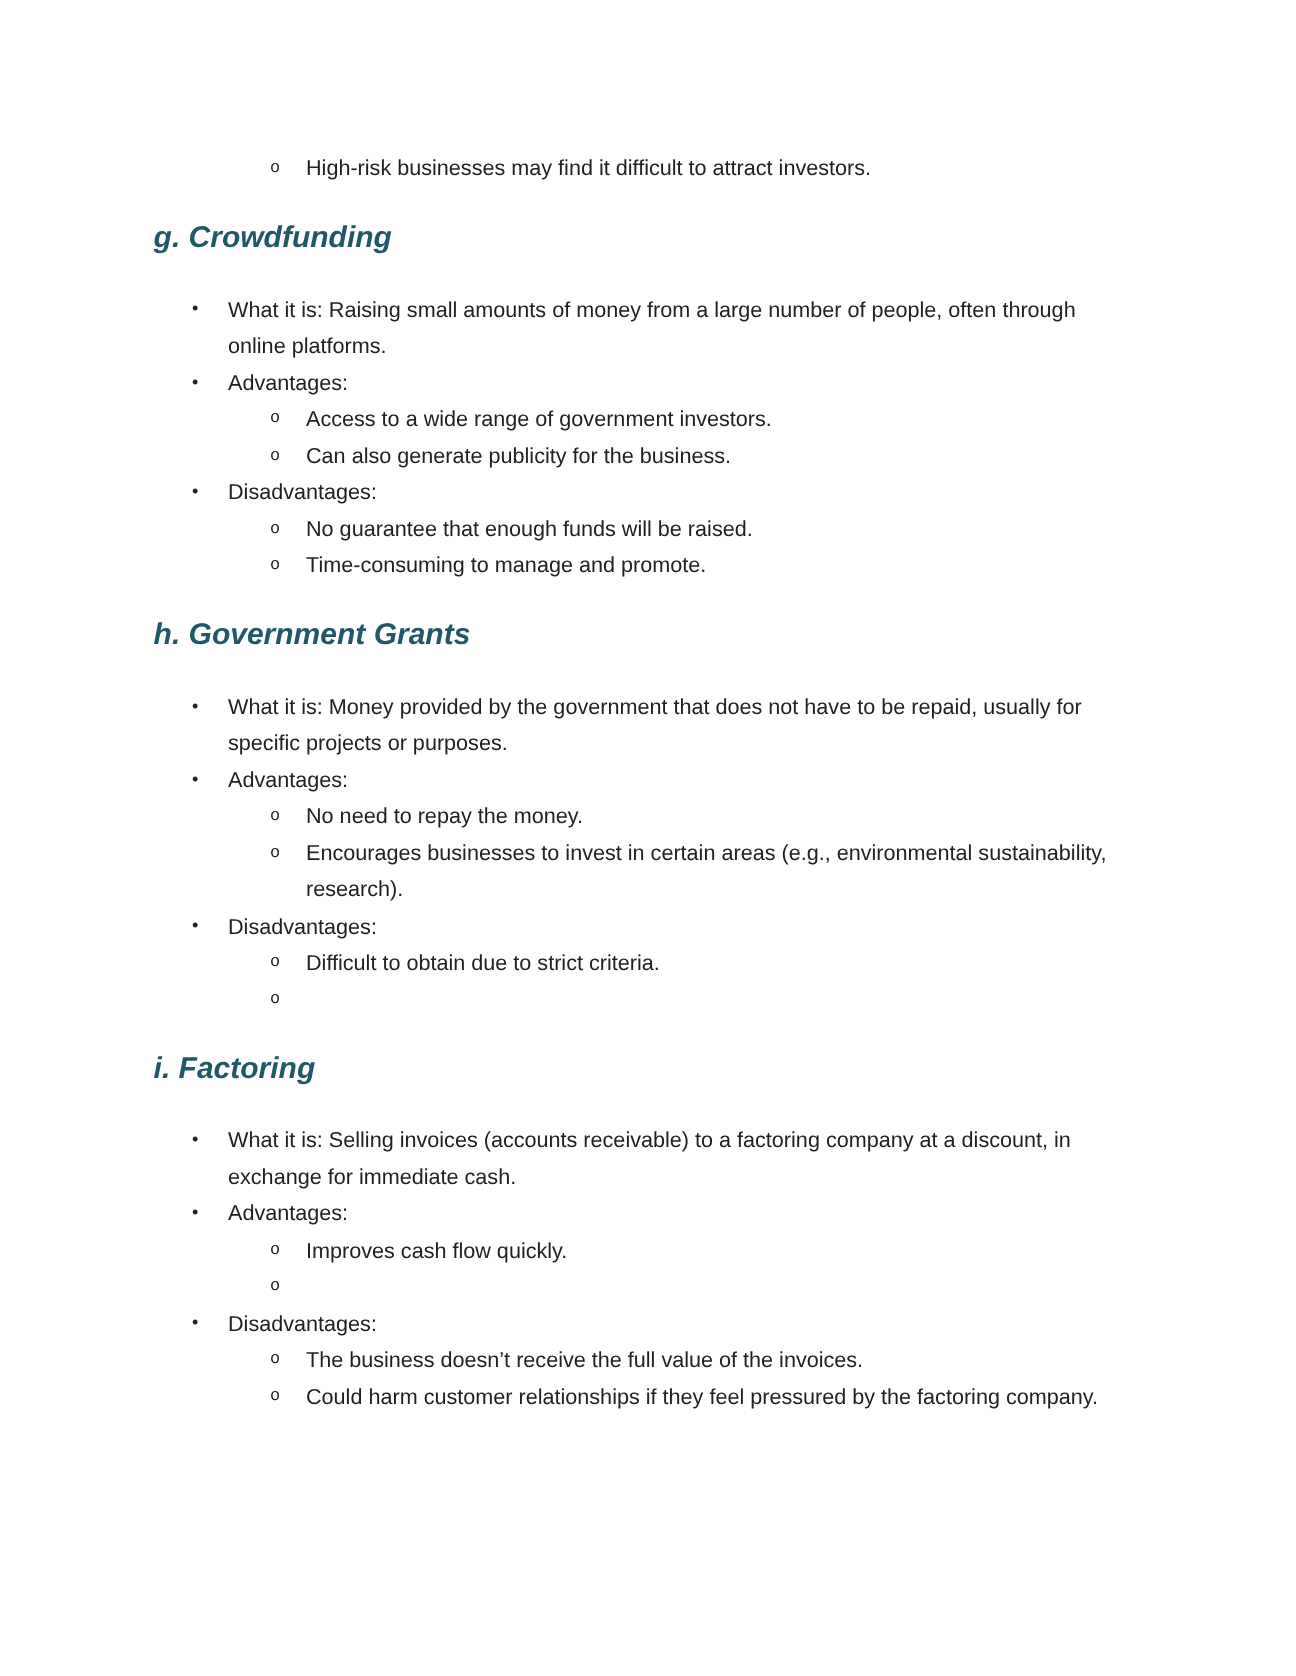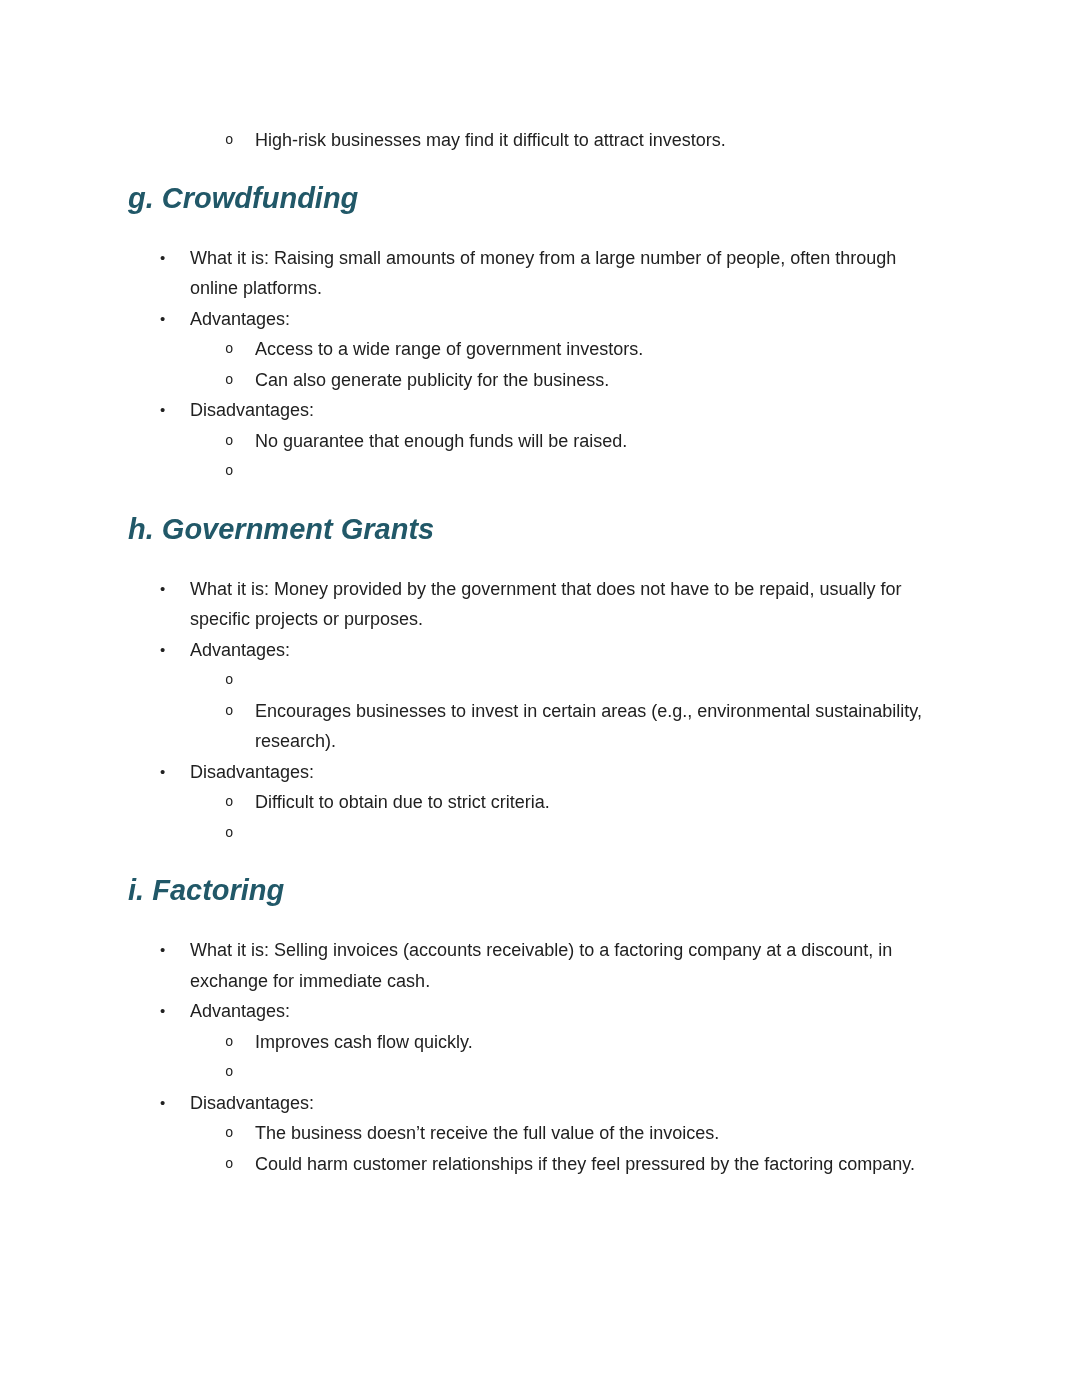--- a/index.html
+++ b/index.html
@@ -38,21 +38,21 @@
     font-size: 14px;
   }
   .li .content {
     flex: 0 1 auto;
   }
   .li.l1 .content { max-width: 758px; }
   .li.l2 .content { max-width: 695px; }
   .content strong { font-weight: normal; }
   h2.sec-heading {
     margin: 27px 0 30px 0;
-    font-size: 29px;
+    font-size: 25px;
     line-height: 30px;
     font-weight: bold;
     font-style: italic;
     color: #215868;
   }
 </style>
 </head>
 <body>
 
 <div class="page">
@@ -82,34 +82,36 @@
         <div class="li l1">
           <span class="marker">•</span>
           <span class="content"><strong>Disadvantages:</strong></span>
         </div>
         <div class="li l2">
           <span class="marker">o</span>
           <span class="content">No guarantee that enough funds will be raised.</span>
         </div>
         <div class="li l2">
           <span class="marker">o</span>
+          <span class="content">Time-consuming to manage and promote.</span>
         </div>
       </div>
       <div>
         <h2 class="sec-heading">h. Government Grants</h2>
         <div class="li l1">
           <span class="marker">•</span>
           <span class="content"><strong>What it is:</strong> <span>Money provided by the government that does not have to be repaid, usually for specific projects or purposes.</span></span>
         </div>
         <div class="li l1">
           <span class="marker">•</span>
           <span class="content"><strong>Advantages:</strong></span>
         </div>
         <div class="li l2">
           <span class="marker">o</span>
+          <span class="content">No need to repay the money.</span>
         </div>
         <div class="li l2">
           <span class="marker">o</span>
           <span class="content">Encourages businesses to invest in certain areas (e.g., environmental sustainability, research).</span>
         </div>
         <div class="li l1">
           <span class="marker">•</span>
           <span class="content"><strong>Disadvantages:</strong></span>
         </div>
         <div class="li l2">

